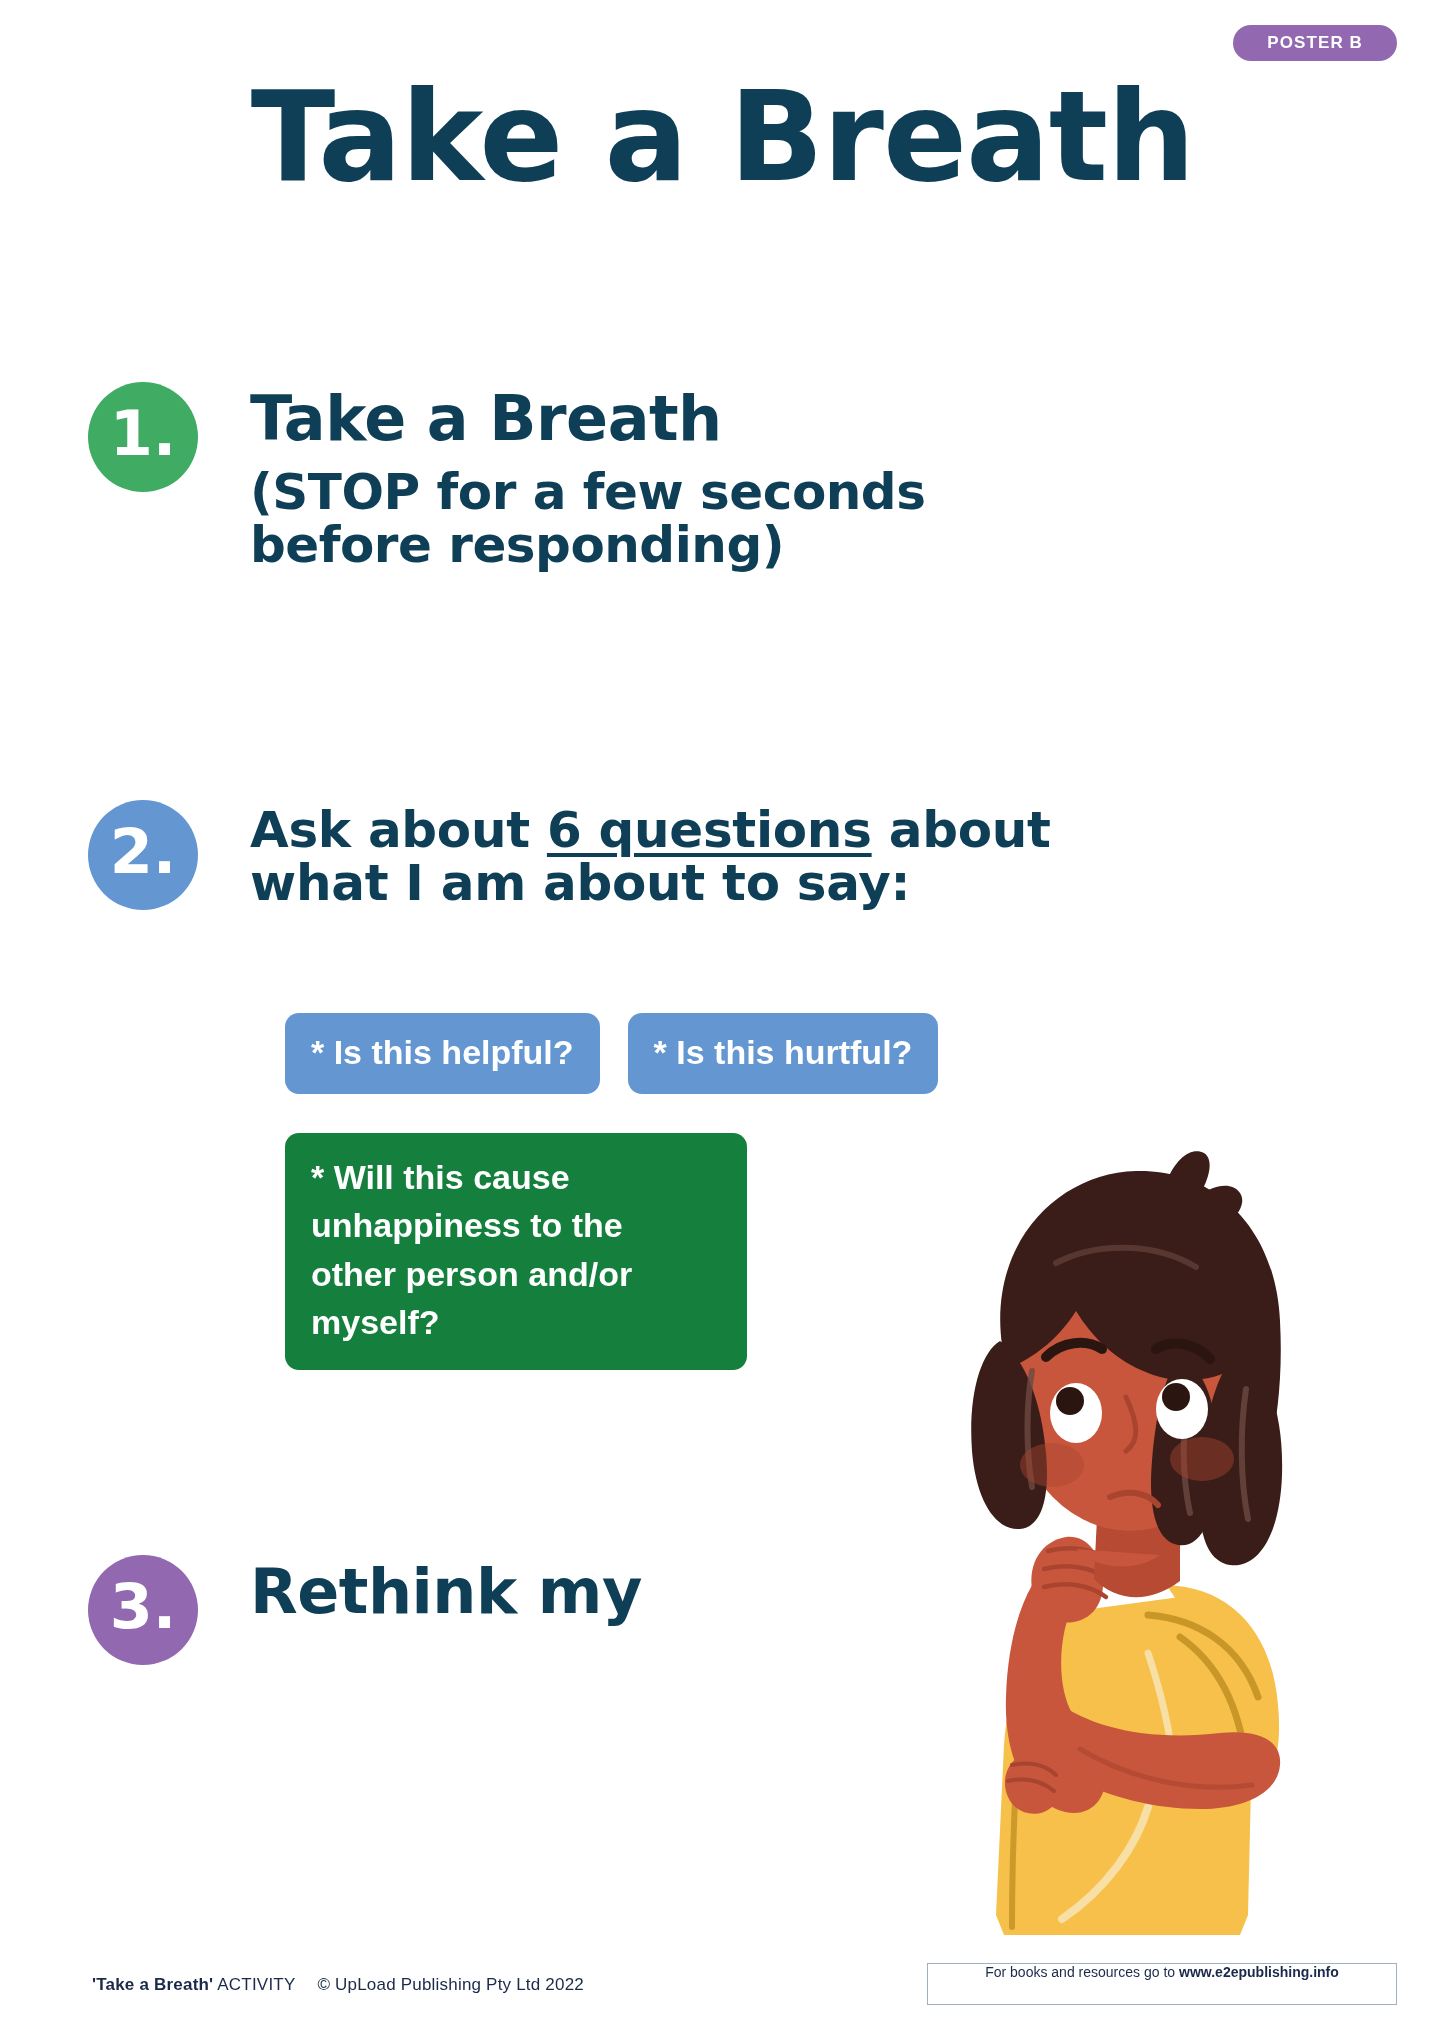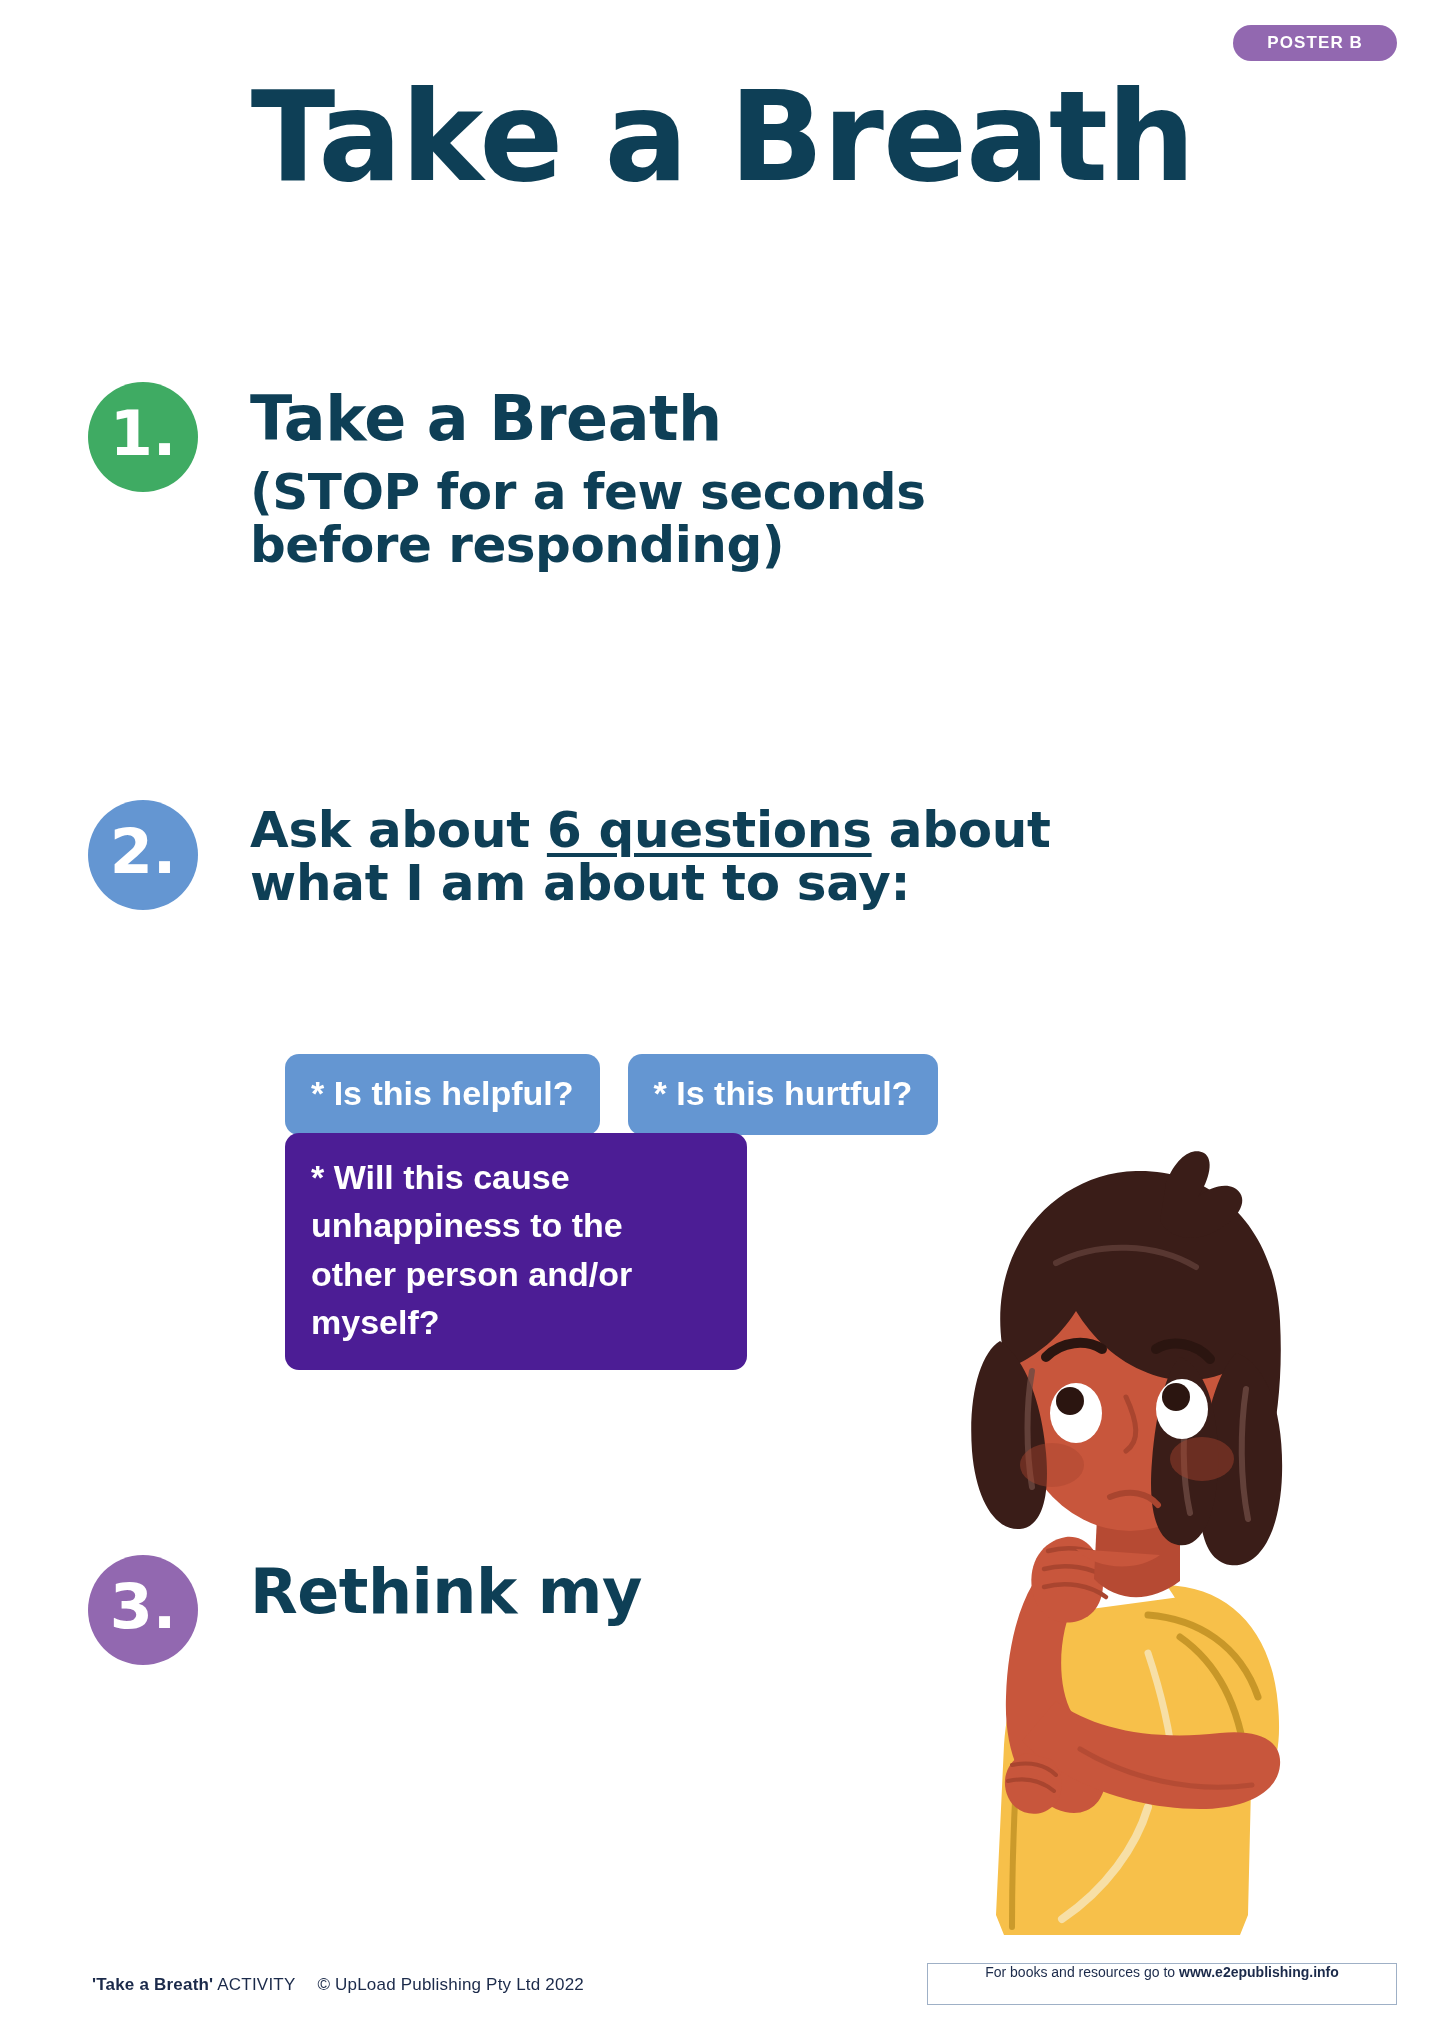--- a/index.html
+++ b/index.html
@@ -101,39 +101,38 @@
     text-underline-offset: 6px;
   }
 
   
   .q-row {
     position: absolute;
     top: 1013px;
     left: 285px;
     display: flex;
     gap: 28px;
-    margin-top: 41px;
   }
   .q-card {
     background: #6496d2;
     color: #ffffff;
     border-radius: 14px;
     font-size: 34px;
     font-weight: bold;
     padding: 17px 26px 19px 26px;
     line-height: 1.32;
     white-space: nowrap;
     font-family: "Liberation Sans", sans-serif;
   }
   .q-card-big {
     position: absolute;
     top: 1133px;
     left: 285px;
     width: 462px;
-    background: #4c1d95;
+    background: #15803d;
     color: #ffffff;
     border-radius: 14px;
     font-size: 34px;
     font-weight: bold;
     padding: 20px 40px 24px 26px;
     line-height: 1.42;
     box-sizing: border-box;
     font-family: "Liberation Sans", sans-serif;
   }
 

